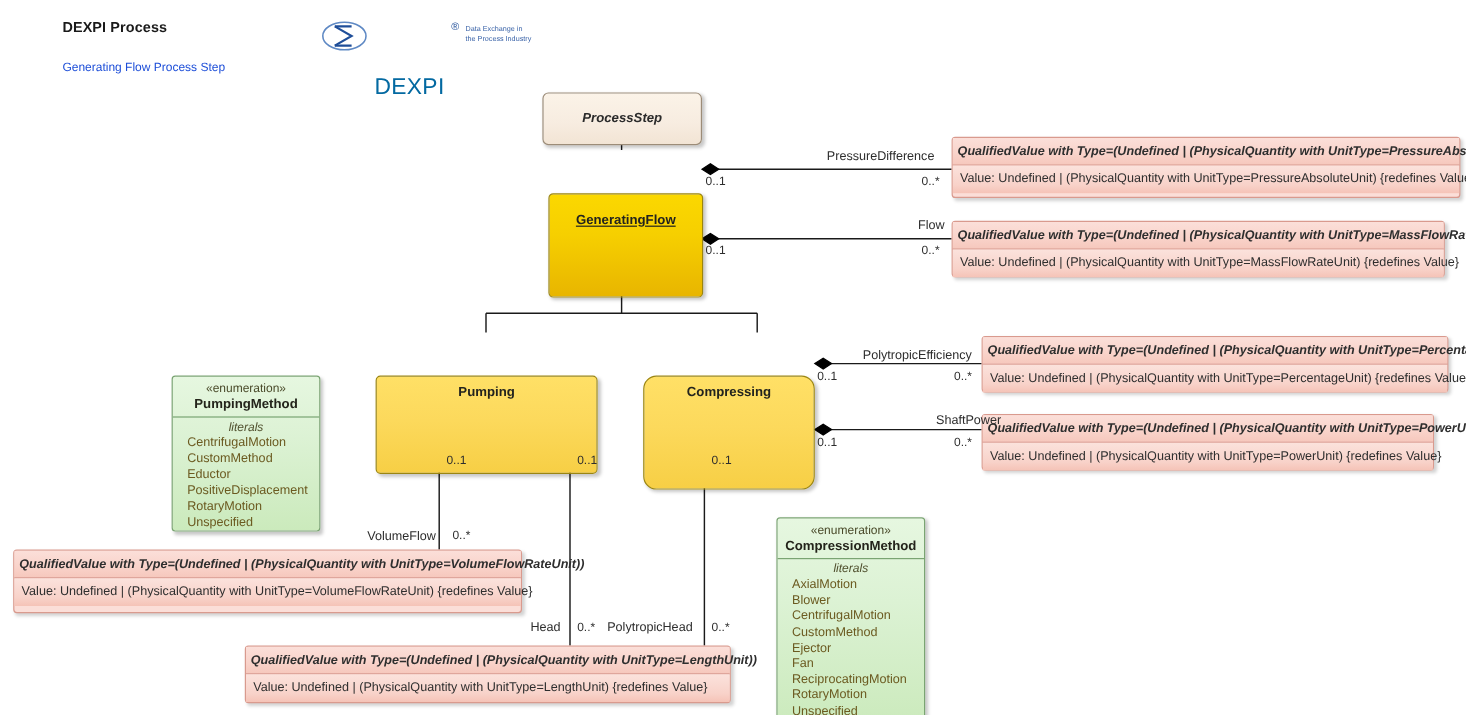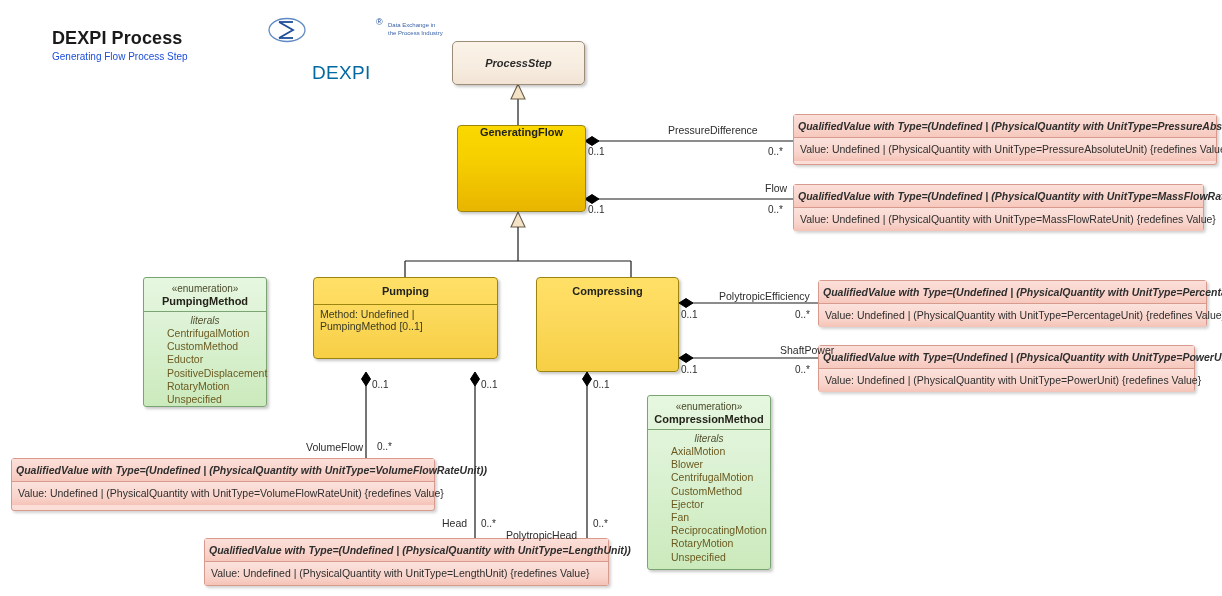--- a/index.html
+++ b/index.html
@@ -18,22 +18,22 @@
   #canvas {
     position: absolute;
     left: 0; top: 0;
     width: 1222px;
     height: 596px;
   }
   .abs { position: absolute; box-sizing: border-box; }
 
   
   #title-main {
-    left: 52px; top: 28px;
-    font-size: 18px;
+    left: 52px; top: 16px;
+    font-size: 12px;
     font-weight: bold;
     color: #1a1a1a;
     letter-spacing: 0.1px;
   }
   #title-sub {
     left: 52px; top: 51px;
     font-size: 10px;
     font-weight: normal;
     color: #1d4ed8;
   }
@@ -52,41 +52,41 @@
   }
   #logo-tag {
     position: absolute; left: 120px; top: 7px;
     font-size: 6px; line-height: 7.5px; color: #3a63a8;
     width: 60px;
   }
 
   
   .uml { position: absolute; box-sizing: border-box;
          border: 1px solid #888; border-radius: 3px;
-         box-shadow: 2px 2px 3px rgba(0,0,0,0.22); }
+         box-shadow: 2px 2px 3px rgba(0,0,0,0.22); margin-top: 36px; }
   .uml .hdr { text-align: center; font-size: 11px; font-weight: bold; }
 
   
   .box-abstract {
     background: linear-gradient(to bottom, #fbf3e8 0%, #f7ece0 60%, #f2e4d4 100%);
     border: 1px solid #9c8c78;
     border-radius: 5px;
   }
   .box-abstract .hdr {
     font-style: italic; color: #2b2b2b;
     padding-top: 15px; font-size: 11px;
   }
 
   
   .box-gold {
     background: linear-gradient(to bottom, #fbd800 0%, #f6cf00 40%, #e8b500 100%);
     border: 1px solid #9b8510;
     border-radius: 4px;
   }
-  .box-gold .hdr { padding-top: 0; color: #22231e; font-size: 11px; }
+  .box-gold .hdr { padding-top: 16px; color: #22231e; font-size: 11px; text-decoration: underline; }
 
   
   .box-yellow {
     background: linear-gradient(to bottom, #ffe066 0%, #fcd95c 45%, #f7cf45 100%);
     border: 1px solid #9b8510;
     border-radius: 4px;
   }
   .box-yellow .hdr { padding-top: 7px; color: #22231e; font-size: 11px; }
   .box-yellow .attr {
     font-size: 10.5px; color: #3a3a24; padding: 3px 6px 0 6px;
@@ -105,21 +105,21 @@
   .box-enum .ename {
     text-align: center; font-size: 11px; font-weight: bold;
     color: #23231a; padding-top: 1px; padding-bottom: 4px;
   }
   .box-enum .lit-hdr {
     text-align: center; font-style: italic; font-size: 10px;
     color: #4f4f2d; border-top: 1px solid #7aa472;
     padding-top: 3px; padding-bottom: 1px;
   }
   .box-enum .lit {
-    font-size: 10.5px; color: #6b5a20; padding-left: 23px; line-height: 13.2px;
+    font-size: 10.5px; color: #6b5a20; padding-left: 12px; line-height: 13.2px;
   }
 
   
   .box-pink {
     background: #fbded8;
     border: 1px solid #d99a8e;
     border-radius: 3px;
     box-shadow: 2px 2px 3px rgba(0,0,0,0.18);
   }
   .box-pink .phdr {
@@ -229,24 +229,23 @@
 <div class="uml box-abstract" style="left:452px; top:41px; width:133px; height:44px;">
   <div class="hdr">ProcessStep</div>
 </div>
 
 <div class="uml box-gold" style="left:457px; top:125px; width:129px; height:87px;">
   <div class="hdr">GeneratingFlow</div>
 </div>
 
 <div class="uml box-yellow" style="left:313px; top:277px; width:185px; height:82px;">
   <div class="hdr">Pumping</div>
-  <div class="attr">Method: Undefined | PumpingMethod [0..1]</div>
-</div>
-
-<div class="uml box-yellow" style="left:536px; top:277px; width:143px; height:95px;">
+</div>
+
+<div class="uml box-yellow" style="left:536px; top:277px; width:143px; height:95px;border-radius:11px;">
   <div class="hdr">Compressing</div>
 </div>
 
 <div class="uml box-enum" style="left:143px; top:277px; width:124px; height:130px;">
   <div class="stereo">«enumeration»</div>
   <div class="ename">PumpingMethod</div>
   <div class="lit-hdr">literals</div>
   <div class="lit">CentrifugalMotion</div>
   <div class="lit">CustomMethod</div>
   <div class="lit">Eductor</div>
@@ -293,21 +292,21 @@
 <div class="box-pink abs" style="left:11px; top:458px; width:424px; height:53px;">
   <div class="phdr">QualifiedValue with Type=(Undefined | (PhysicalQuantity with UnitType=VolumeFlowRateUnit))</div>
   <div class="pbody">Value: Undefined | (PhysicalQuantity with UnitType=VolumeFlowRateUnit) {redefines Value}</div>
 </div>
 
 <div class="box-pink abs" style="left:204px; top:538px; width:405px; height:48px;">
   <div class="phdr">QualifiedValue with Type=(Undefined | (PhysicalQuantity with UnitType=LengthUnit))</div>
   <div class="pbody">Value: Undefined | (PhysicalQuantity with UnitType=LengthUnit) {redefines Value}</div>
 </div>
 
-<div class="elabel" style="left:668px; top:124px;">PressureDifference</div>
+<div class="elabel" style="left:689px; top:124px;">PressureDifference</div>
 <div class="mult" style="left:588px; top:146px;">0..1</div>
 <div class="mult" style="left:768px; top:146px;">0..*</div>
 
 <div class="elabel" style="left:765px; top:182px;">Flow</div>
 <div class="mult" style="left:588px; top:204px;">0..1</div>
 <div class="mult" style="left:768px; top:204px;">0..*</div>
 
 <div class="elabel" style="left:719px; top:290px;text-align:center;">PolytropicEfficiency</div>
 <div class="mult" style="left:681px; top:309px;">0..1</div>
 <div class="mult" style="left:795px; top:309px;">0..*</div>
@@ -318,14 +317,14 @@
 
 <div class="mult" style="left:372px; top:379px;">0..1</div>
 <div class="elabel" style="left:306px; top:441px;">VolumeFlow</div>
 <div class="mult" style="left:377px; top:441px;">0..*</div>
 
 <div class="mult" style="left:481px; top:379px;">0..1</div>
 <div class="elabel" style="left:442px; top:517px;">Head</div>
 <div class="mult" style="left:481px; top:518px;">0..*</div>
 
 <div class="mult" style="left:593px; top:379px;">0..1</div>
-<div class="elabel" style="left:506px; top:517px;margin-top:12px;">PolytropicHead</div>
+<div class="elabel" style="left:506px; top:517px;">PolytropicHead</div>
 <div class="mult" style="left:593px; top:518px;">0..*</div>
 
 </body></html>

